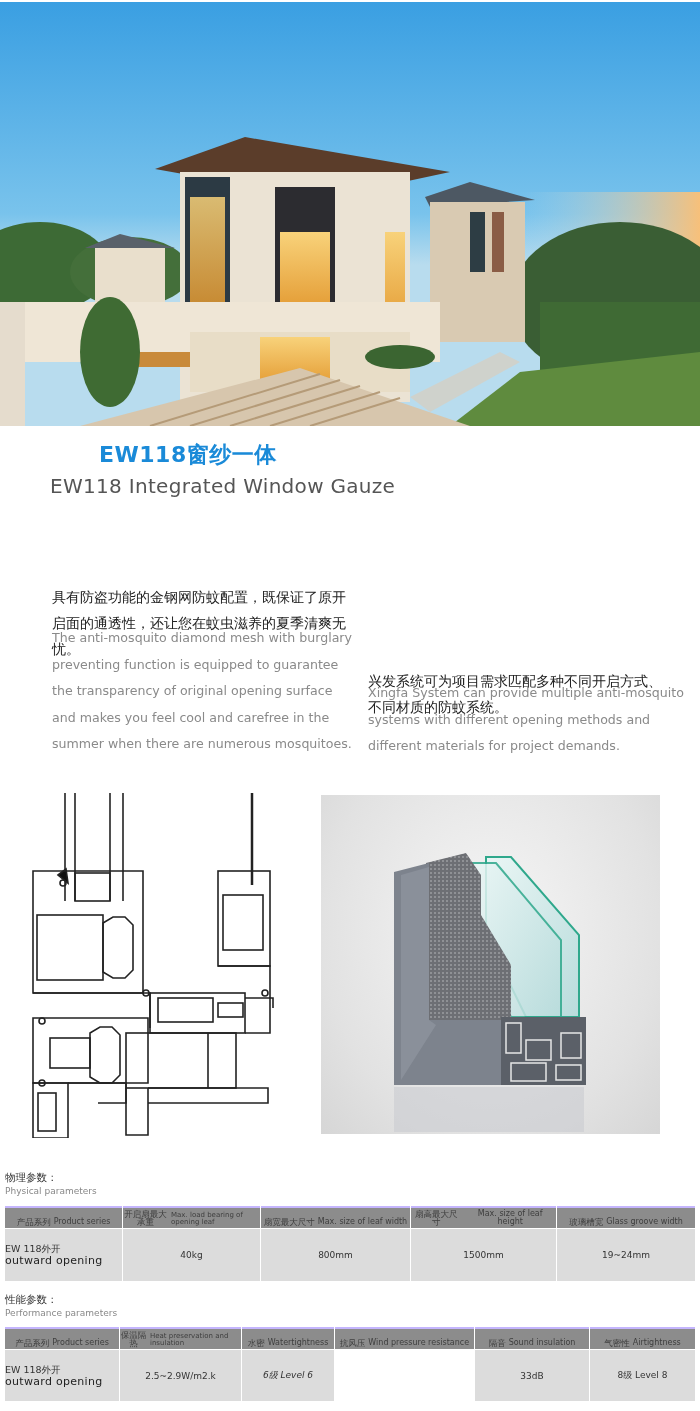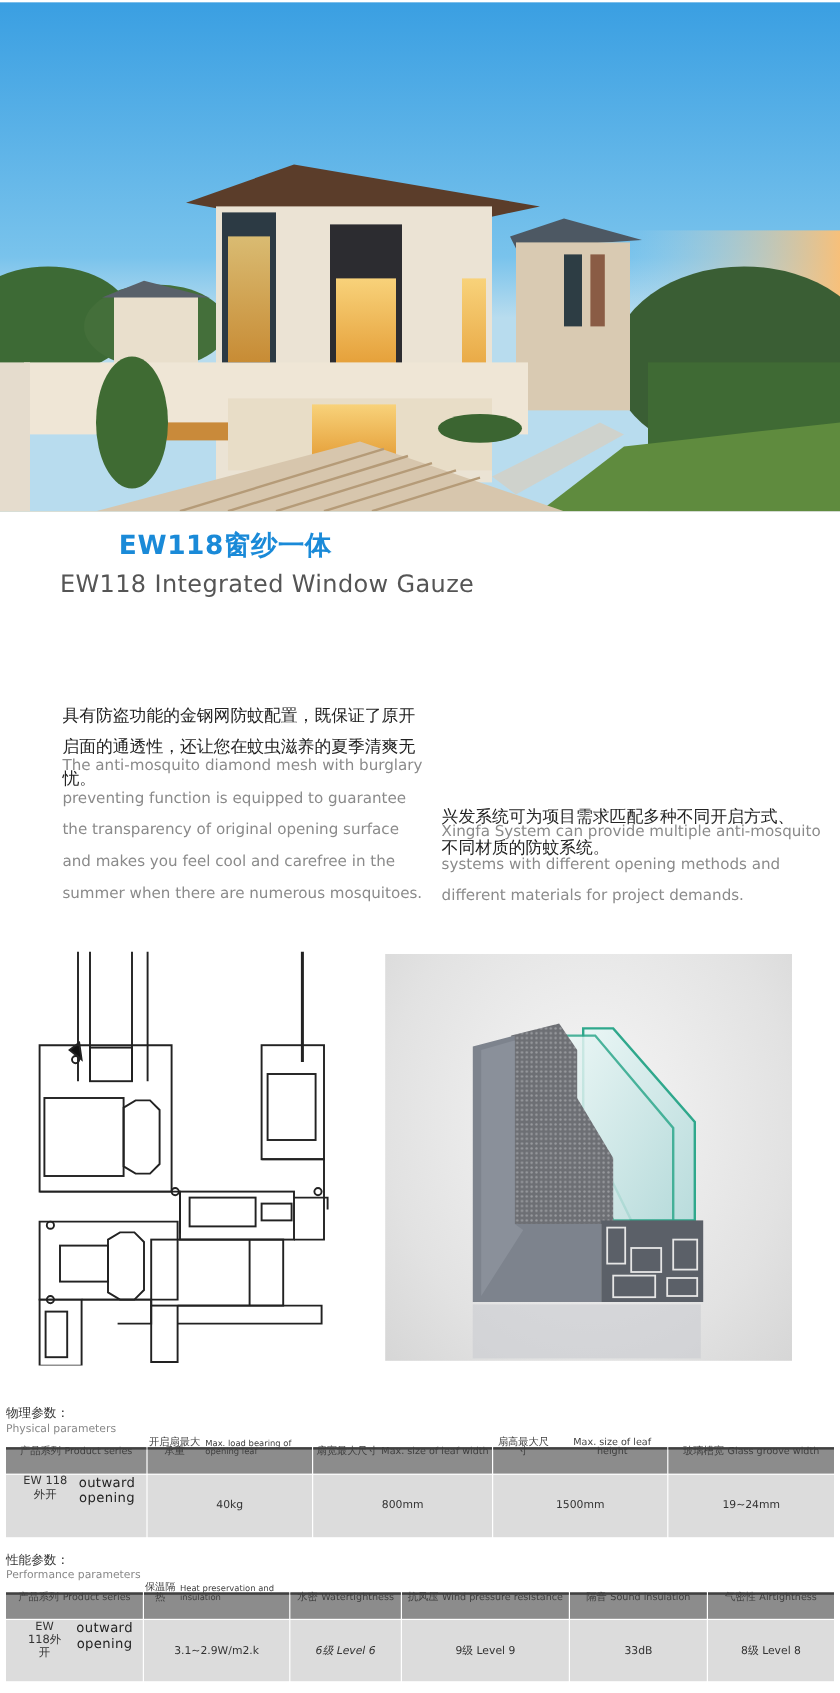--- a/index.html
+++ b/index.html
@@ -23,26 +23,26 @@
   .section-drawing { position: absolute; left: 28px; top: 793px; width: 260px; height: 340px; }
   .render-box { position: absolute; left: 321px; top: 795px; width: 339px; height: 339px; overflow: hidden;
     background: radial-gradient(ellipse at 50% 40%, #f6f6f6 0%, #e2e2e2 70%, #d6d6d6 100%); }
 
   .sec-head-cn { position: absolute; left: 5px; font-size: 10.5px; color: #333; }
   .sec-head-en { position: absolute; left: 5px; font-size: 9px; color: #888; }
 
   .tbl { position: absolute; left: 5px; width: 690px; }
   .tbl .row { position: absolute; left: 0; width: 100%; display: block; }
   .tbl .cell { position: absolute; top: 0; height: 100%; display: flex; align-items: flex-end; justify-content: center; text-align: center; }
-  .tbl .hcell { background: #8c8c8c; color: #3e3e3e; font-size: 8px; padding-bottom: 14px; line-height: 8px; border-top: 2px solid #404040; }
+  .tbl .hcell { background: #8c8c8c; color: #3e3e3e; font-size: 8px; padding-bottom: 2px; line-height: 8px; border-top: 2px solid #c4b5fd; }
   .tbl .bcell { background: #dcdcdc; color: #333; font-size: 9px; align-items: center; }
   .hcell .cn { font-size: 8.5px; margin-right: 3px; }
   .hcell .en-stack { display: inline-block; font-size: 7px; line-height: 7px; text-align: left; }
   .hcell .en { font-size: 8px; }
-  .series-cell { justify-content: flex-start !important; padding-left: 14px; flex-direction: row; align-items: flex-start !important; justify-content: center !important; }
+  .series-cell { justify-content: flex-start !important; padding-left: 0; flex-direction: column; align-items: flex-start !important; justify-content: center !important; }
   .series-cell .s1 { font-size: 9.5px; color: #333; line-height: 11px; }
   .series-cell .s2 { font-size: 11px; color: #222; line-height: 13px; letter-spacing: 0.3px; }
 </style>
 </head>
 <body>
 
 <div class="hero">
   <svg width="700" height="424" viewBox="0 0 700 424">
     <defs>
       <linearGradient id="sky" x1="0" y1="0" x2="0" y2="1">
@@ -258,19 +258,18 @@
     <div class="cell hcell" style="left:585px; width:105px;">
       <span class="cn">气密性</span>
         <span class="en">Airtightness</span>
     </div>
   </div>
   <div class="row" style="top:23px; height:51px;">
     <div class="cell bcell series-cell" style="left:0; width:114px;">
       <span class="s1">EW 118外开</span>
       <span class="s2">outward  opening</span>
     </div>
-    <div class="cell bcell" style="left:115px; width:121px;">3.1~2.9W/m2.k</div>
+    <div class="cell bcell" style="left:115px; width:121px;">2.5~2.9W/m2.k</div>
     <div class="cell bcell" style="left:237px; width:92px;font-style:italic;">6级 Level 6</div>
-    <div class="cell bcell" style="left:330px; width:139px;">9级 Level 9</div>
     <div class="cell bcell" style="left:470px; width:114px;">33dB</div>
     <div class="cell bcell" style="left:585px; width:105px;">8级 Level 8</div>
   </div>
 </div>
 
 </body></html>

